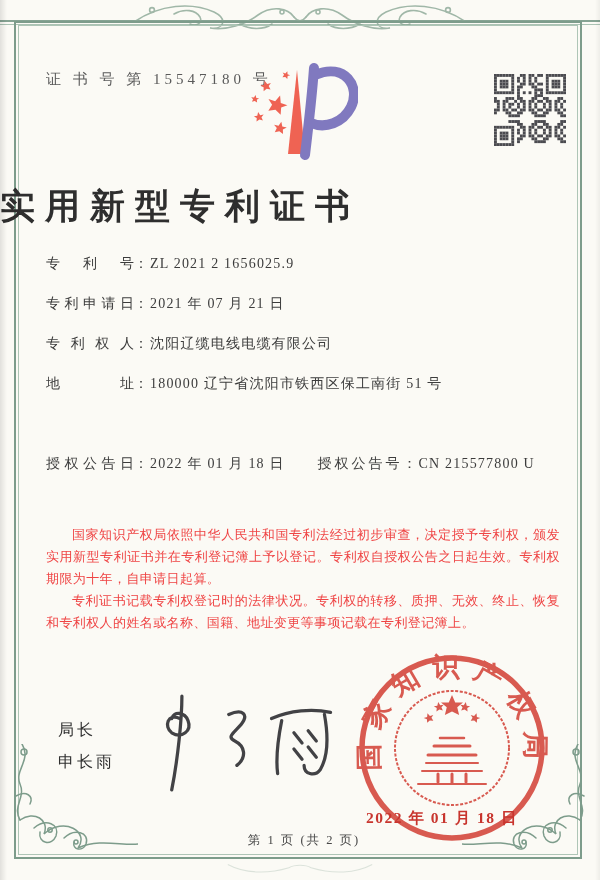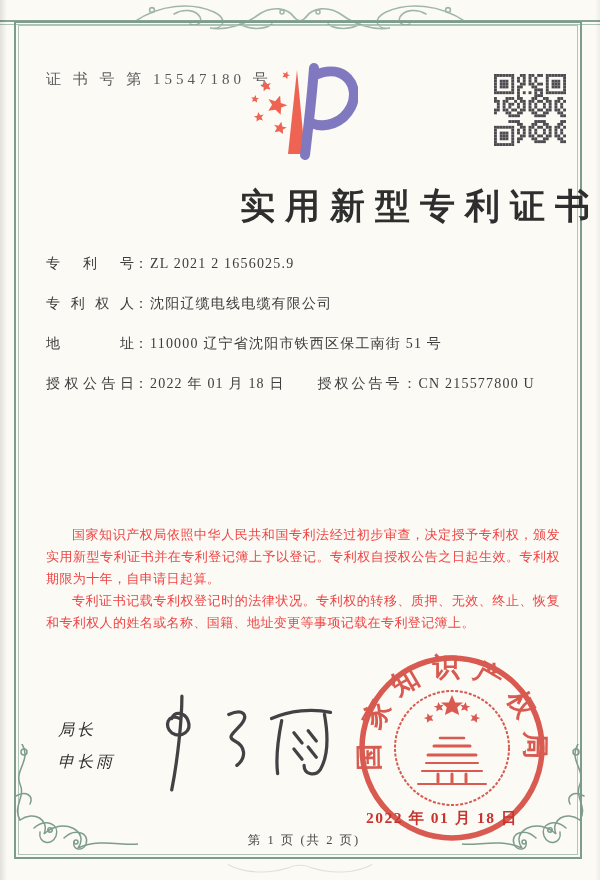--- a/index.html
+++ b/index.html
@@ -28,38 +28,38 @@
 
   .corner{position:absolute;width:132px;height:122px;bottom:14px;z-index:3;}
   .corner.left{left:6px;}
   .corner.right{right:6px;transform:scaleX(-1);}
 
   .cert-no{position:absolute;left:46px;top:70px;font-size:15px;letter-spacing:4px;color:#5a5a5a;}
 
   .logo{position:absolute;left:246px;top:60px;width:112px;height:102px;}
   .qr{position:absolute;left:494px;top:74px;width:72px;height:72px;}
 
-  .title{position:absolute;left:0;right:0;top:183px;text-align:right;
+  .title{position:absolute;left:0;right:0;top:183px;text-align:left;
     font-size:35px;font-weight:600;letter-spacing:10px;color:#2e2e2e;}
 
   .fields{position:absolute;left:46px;right:36px;top:254px;font-size:14px;}
   .frow{margin-bottom:21px;line-height:19px;white-space:nowrap;}
   .flabel{display:inline-block;width:88px;text-align:justify;text-align-last:justify;
     vertical-align:top;color:#3c3c3c;}
   .fcolon{display:inline-block;margin:0 2px 0 0;}
   .fvalue{letter-spacing:1.2px;color:#3c3c3c;}
   .frow.double .grp{display:inline-block;}
-  .frow.double .grp.first{width:268px;}
+  .frow.double .grp.first{width:268px;margin-top:40px;}
 
   .paras{position:absolute;left:46px;right:40px;top:524px;font-size:13px;
     line-height:22px;text-align:justify;color:#ef4444;letter-spacing:.4px;}
   .paras p{margin:0;text-indent:2em;}
 
   .officer{position:absolute;left:58px;top:720px;font-size:16px;color:#2f2f2f;
-    font-family:"Liberation Sans","DejaVu Sans",sans-serif;font-style:italic;}
+    font-family:"Liberation Sans","DejaVu Sans",sans-serif;}
   .officer div{margin-bottom:11px;letter-spacing:3px;}
 
   .signature{position:absolute;left:138px;top:688px;width:210px;height:112px;}
 
   .seal{position:absolute;left:350px;top:650px;width:204px;height:204px;
     opacity:.9;mix-blend-mode:multiply;}
   .seal-date{position:absolute;left:366px;top:808px;font-size:15.5px;color:#c8352e;
     letter-spacing:1.5px;font-weight:600;z-index:5;}
 
   .footer{position:absolute;left:8px;right:0;top:832px;text-align:center;
@@ -439,24 +439,27 @@
       <rect x="18" y="72" width="3" height="3" fill="#4b4b50"></rect>
     </svg>
 
   <div class="title">实用新型专利证书</div>
 
   <div class="fields">
     <div class="frow">
       <span class="flabel">专利号</span><span class="fcolon">：</span><span class="fvalue">ZL 2021 2 1656025.9</span>
     </div>
     <div class="frow">
+      <span class="flabel">专利申请日</span><span class="fcolon">：</span><span class="fvalue">2021 年 07 月 21 日</span>
+    </div>
+    <div class="frow">
       <span class="flabel">专利权人</span><span class="fcolon">：</span><span class="fvalue">沈阳辽缆电线电缆有限公司</span>
     </div>
     <div class="frow">
-      <span class="flabel">地址</span><span class="fcolon">：</span><span class="fvalue">110000 辽宁省沈阳市铁西区保工南街 51 号</span>
+      <span class="flabel">地址</span><span class="fcolon">：</span><span class="fvalue">180000 辽宁省沈阳市铁西区保工南街 51 号</span>
     </div>
     <div class="frow double">
       <span class="grp first">
         <span class="flabel">授权公告日</span><span class="fcolon">：</span><span class="fvalue">2022 年 01 月 18 日</span>
       </span>
       <span class="grp">
         <span style="letter-spacing:3px;text-align:center;">授权公告号</span><span class="fcolon">：</span><span class="fvalue">CN 215577800 U</span>
       </span>
     </div>
   </div>

